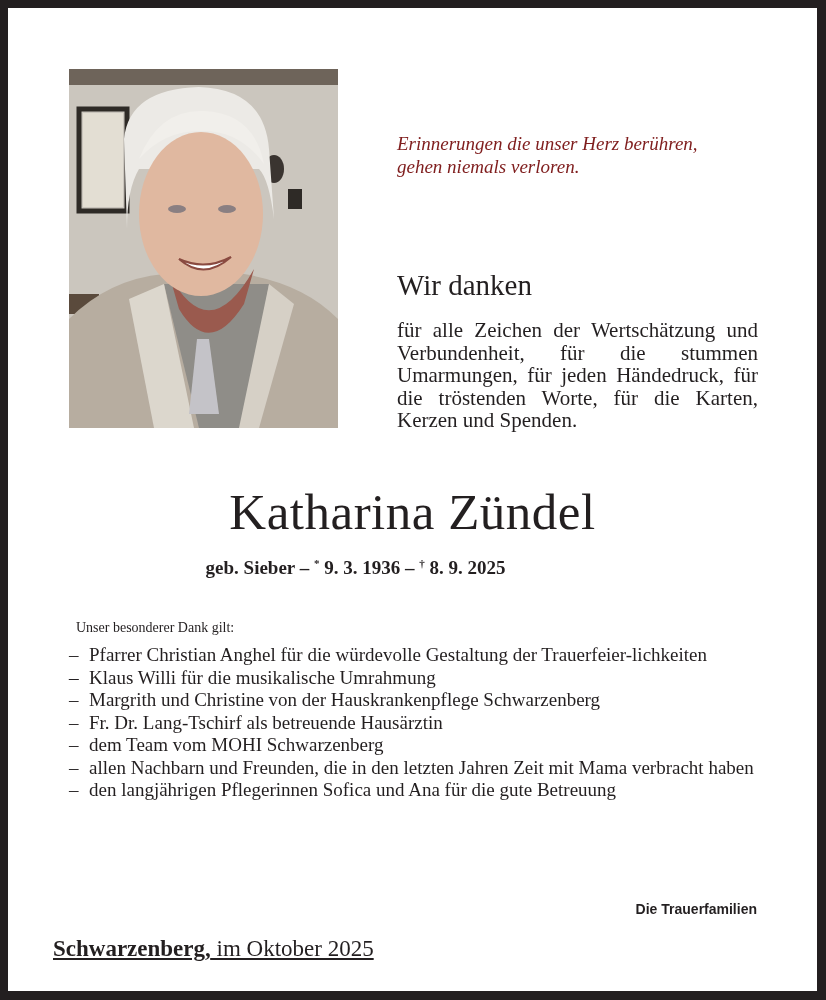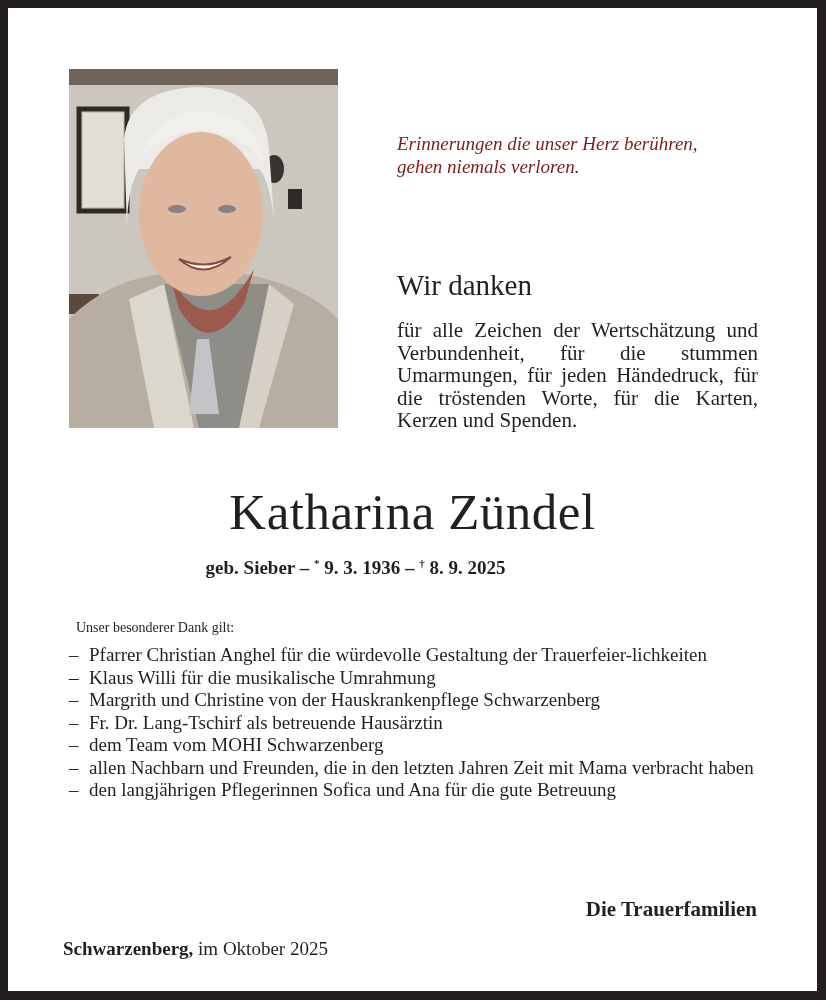--- a/index.html
+++ b/index.html
@@ -19,24 +19,24 @@
           font-family:"Liberation Serif",serif; font-size:51px; line-height:60px; letter-spacing:0.5px; }
   .dates { position:absolute; left:0; top:543px; width:663px; text-align:center;
            font-family:"Liberation Serif",serif; font-weight:bold; font-size:19px; line-height:24px;margin-left:16px; }
   .dates sup { font-size:11px; vertical-align:7px; }
   .list-intro { position:absolute; left:68px; top:609px; font-family:"Liberation Serif",serif;
                 font-size:14px; line-height:22px; }
   .list { position:absolute; left:61px; top:636px; width:700px; margin:0; padding:0; list-style:none;
           font-family:"Liberation Serif",serif; font-size:19px; line-height:22.5px; }
   .list li { position:relative; padding-left:20px; }
   .list li .dash { position:absolute; left:0; top:0; }
-  .signature { position:absolute; right:60px; top:889px; font-family:Liberation Serif, serif;
-               font-weight:bold; font-size:21px; line-height:24px; }
-  .place { position:absolute; left:55px; top:929px; font-family:"Liberation Serif",serif;
-           font-size:19px; line-height:24px; }
+  .signature { position:absolute; right:60px; top:889px; font-family:Liberation Sans, sans-serif;
+               font-weight:bold; font-size:14px; line-height:24px; }
+  .place { position:absolute; left:45px; top:929px; font-family:"Liberation Serif",serif;
+           font-size:23px; line-height:24px;text-decoration:underline; }
   .place b { font-weight:bold; }
 </style>
 </head>
 <body>
 
 <div class="page">
 
   <div class="photo" title="Portrait of an elderly woman with white hair smiling, wearing a beige cardigan and a red scarf">
     <svg viewBox="0 0 269 359" preserveAspectRatio="none">
       <rect x="0" y="0" width="269" height="359" fill="#cbc6be"></rect>

